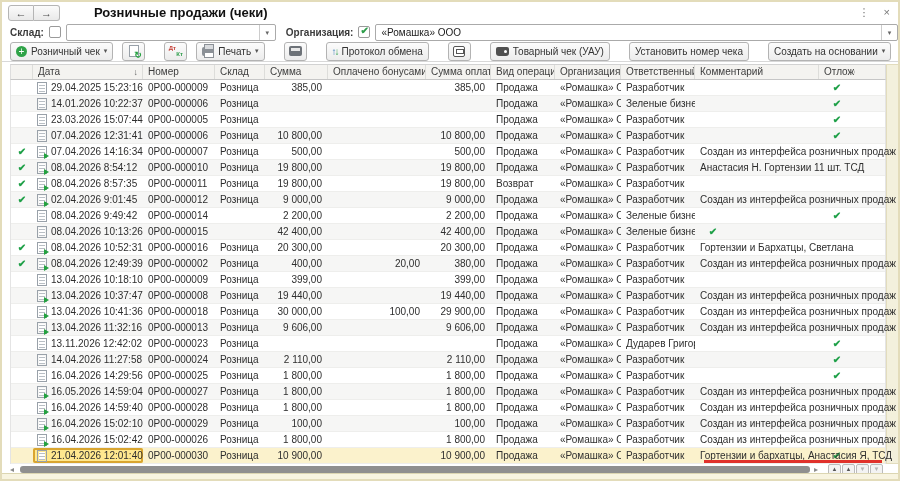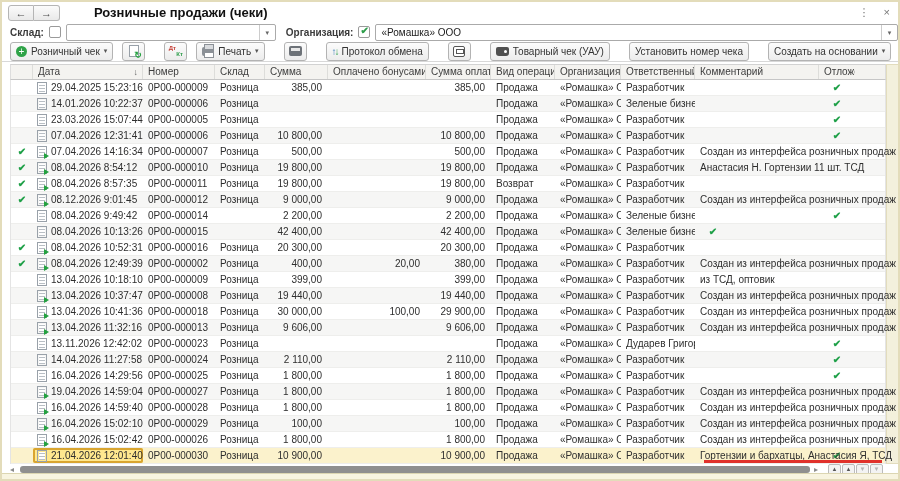--- a/index.html
+++ b/index.html
@@ -333,21 +333,21 @@
       <div class="cell c7">Возврат</div>
       <div class="cell c8">«Ромашка» ООО</div>
       <div class="cell c9">Разработчик</div>
       <div class="cell c10 comment"></div>
       <div class="cell c11 def defcheck"></div>
     </div>
         <div class="trow alt">
       <div class="cell c0 posted-cell"><span class="pcheck">✔</span></div>
       <div class="cell c1 date-cell">
             <span class="doc-icon green"></span>
-            <span class="dtext">08.12.2026 9:01:45</span>
+            <span class="dtext">02.04.2026 9:01:45</span>
           </div>
       <div class="cell c2">0P00-000012</div>
       <div class="cell c3">Розница</div>
       <div class="cell c4 num">9 000,00</div>
       <div class="cell c5 num"></div>
       <div class="cell c6 num">9 000,00</div>
       <div class="cell c7">Продажа</div>
       <div class="cell c8">«Ромашка» ООО</div>
       <div class="cell c9">Разработчик</div>
       <div class="cell c10 comment">Создан из интерфейса розничных продаж</div>
@@ -393,20 +393,21 @@
             <span class="dtext">08.04.2026 10:52:31</span>
           </div>
       <div class="cell c2">0P00-000016</div>
       <div class="cell c3">Розница</div>
       <div class="cell c4 num">20 300,00</div>
       <div class="cell c5 num"></div>
       <div class="cell c6 num">20 300,00</div>
       <div class="cell c7">Продажа</div>
       <div class="cell c8">«Ромашка» ООО</div>
       <div class="cell c9">Разработчик</div>
+      <div class="cell c10 comment">Гортензии и Бархатцы, Светлана</div>
       <div class="cell c11 def defcheck"></div>
     </div>
         <div class="trow alt">
       <div class="cell c0 posted-cell"><span class="pcheck">✔</span></div>
       <div class="cell c1 date-cell">
             <span class="doc-icon green"></span>
             <span class="dtext">08.04.2026 12:49:39</span>
           </div>
       <div class="cell c2">0P00-000002</div>
       <div class="cell c3">Розница</div>
@@ -426,21 +427,20 @@
             <span class="dtext">13.04.2026 10:18:10</span>
           </div>
       <div class="cell c2">0P00-000009</div>
       <div class="cell c3">Розница</div>
       <div class="cell c4 num">399,00</div>
       <div class="cell c5 num"></div>
       <div class="cell c6 num">399,00</div>
       <div class="cell c7">Продажа</div>
       <div class="cell c8">«Ромашка» ООО</div>
       <div class="cell c9">Разработчик</div>
-      <div class="cell c10 comment">из ТСД, оптовик</div>
       <div class="cell c11 def defcheck"></div>
     </div>
         <div class="trow alt">
       <div class="cell c0 posted-cell"><span class="pcheck"></span></div>
       <div class="cell c1 date-cell">
             <span class="doc-icon green"></span>
             <span class="dtext">13.04.2026 10:37:47</span>
           </div>
       <div class="cell c2">0P00-000008</div>
       <div class="cell c3">Розница</div>
@@ -535,21 +535,21 @@
       <div class="cell c7">Продажа</div>
       <div class="cell c8">«Ромашка» ООО</div>
       <div class="cell c9">Разработчик</div>
       <div class="cell c10 comment"></div>
       <div class="cell c11 def defcheck">✔</div>
     </div>
         <div class="trow alt">
       <div class="cell c0 posted-cell"><span class="pcheck"></span></div>
       <div class="cell c1 date-cell">
             <span class="doc-icon green"></span>
-            <span class="dtext">19.04.2026 14:59:04</span>
+            <span class="dtext">16.05.2026 14:59:04</span>
           </div>
       <div class="cell c2">0P00-000027</div>
       <div class="cell c3">Розница</div>
       <div class="cell c4 num">1 800,00</div>
       <div class="cell c5 num"></div>
       <div class="cell c6 num">1 800,00</div>
       <div class="cell c7">Продажа</div>
       <div class="cell c8">«Ромашка» ООО</div>
       <div class="cell c9">Разработчик</div>
       <div class="cell c10 comment">Создан из интерфейса розничных продаж</div>

